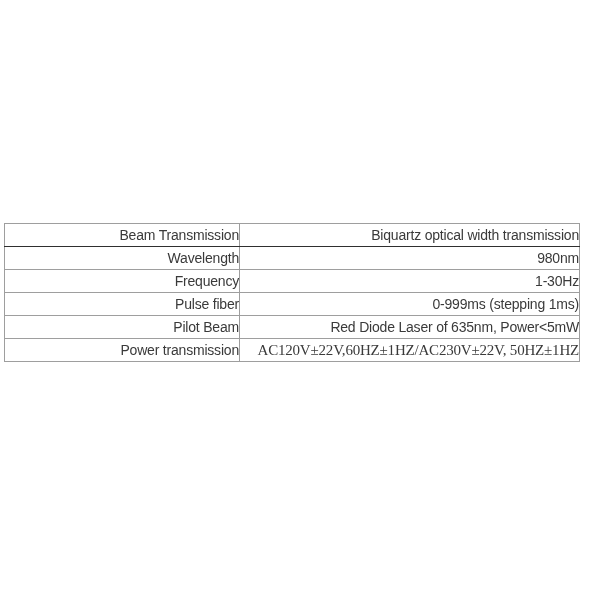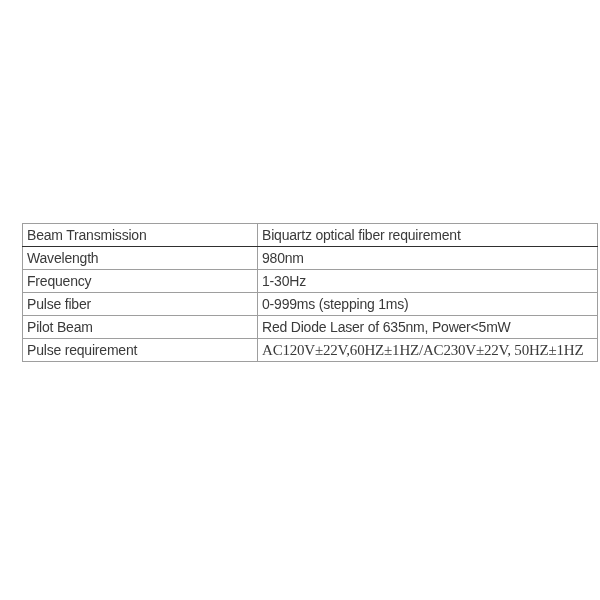--- a/index.html
+++ b/index.html
@@ -11,28 +11,29 @@
     overflow: hidden;
   }
   .page {
     position: relative;
     width: 600px;
     height: 600px;
     background: #ffffff;
   }
   table.spec-table {
     position: absolute;
-    left: 22px;
+    left: 4px;
     top: 223px;
     width: 575px;
     border-collapse: collapse;
     table-layout: fixed;
     font-family: "Liberation Sans", "DejaVu Sans", sans-serif;
     font-size: 14px;
     color: #3a3a3a;
+    text-align: right;
   }
   table.spec-table td {
     border: 1px solid #9e9e9e;
     height: 22px;
     padding: 0 0 0 4px;
     vertical-align: middle;
     white-space: nowrap;
     overflow: hidden;
     line-height: 22px;
     letter-spacing: -0.2px;
@@ -54,37 +55,37 @@
 
 <div class="page">
   <table class="spec-table">
     <colgroup>
       <col class="c-label">
       <col class="c-value">
     </colgroup>
     <tbody>
       <tr class="dark-bottom">
         <td>Beam Transmission</td>
-        <td>Biquartz optical fiber requirement</td>
+        <td>Biquartz optical width transmission</td>
       </tr>
       <tr>
         <td>Wavelength</td>
         <td>980nm</td>
       </tr>
       <tr>
         <td>Frequency</td>
         <td>1-30Hz</td>
       </tr>
       <tr>
         <td>Pulse fiber</td>
         <td>0-999ms (stepping 1ms)</td>
       </tr>
       <tr>
         <td>Pilot Beam</td>
         <td>Red Diode Laser of 635nm, Power&lt;5mW</td>
       </tr>
       <tr>
-        <td>Pulse requirement</td>
+        <td>Power transmission</td>
         <td class="serif-value">AC120V±22V,60HZ±1HZ/AC230V±22V, 50HZ±1HZ</td>
       </tr>
     </tbody>
   </table>
 </div>
 
 </body></html>

